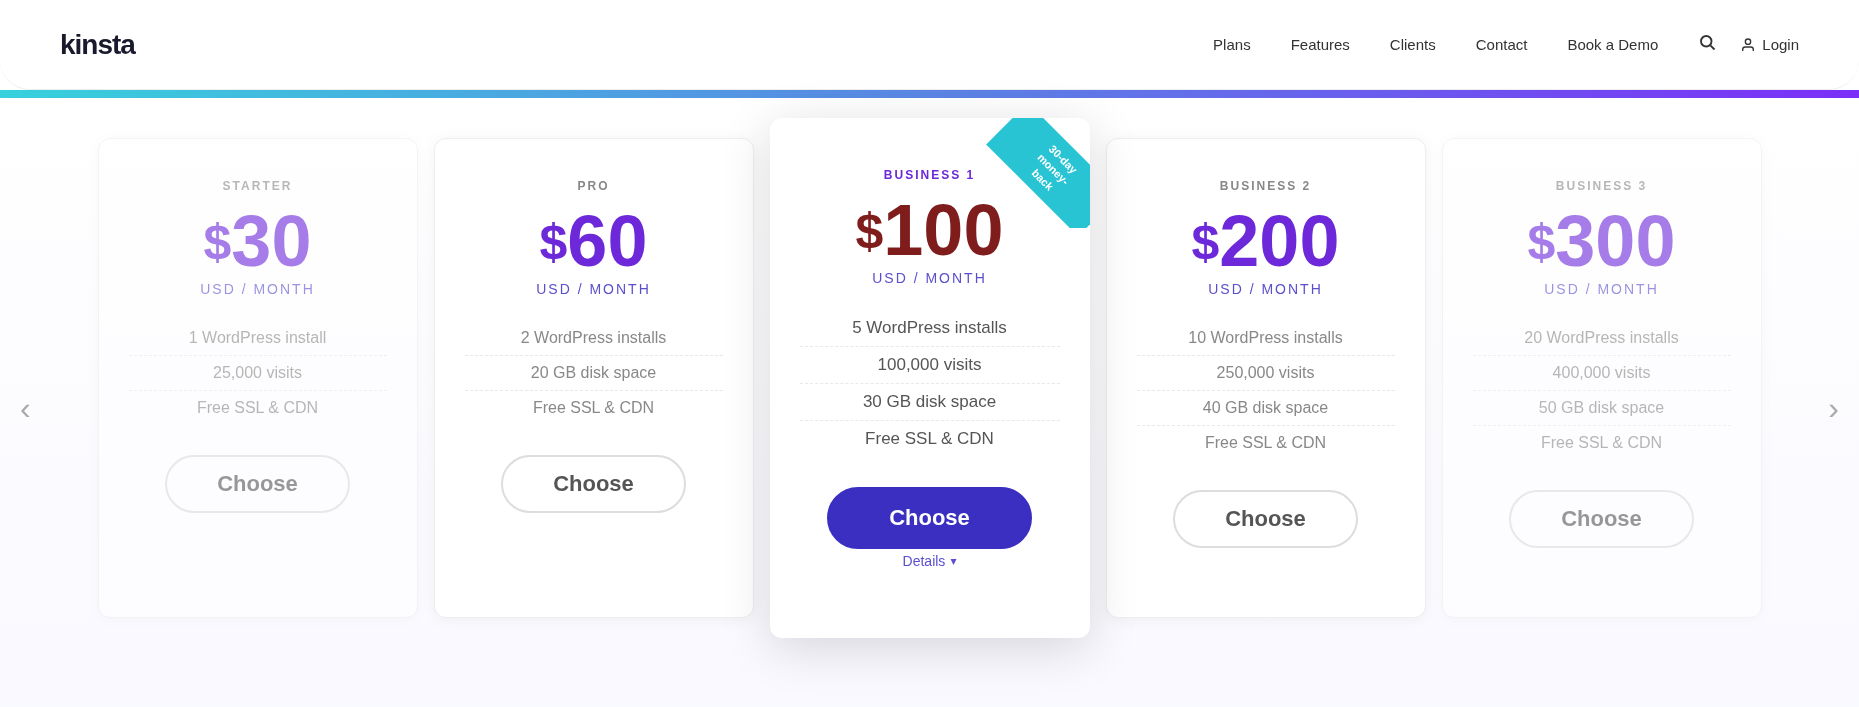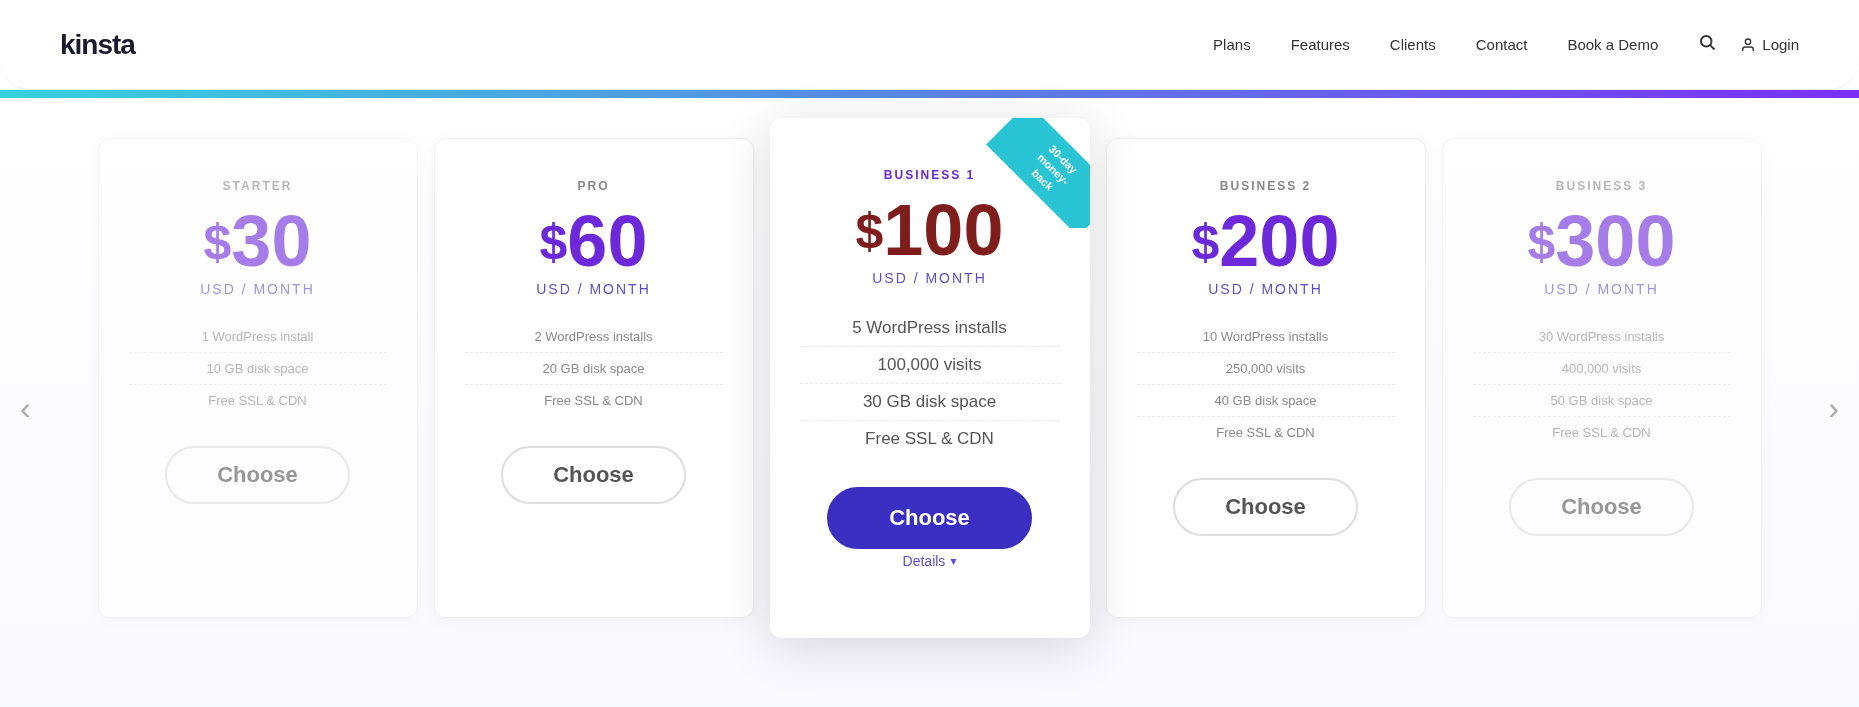--- a/index.html
+++ b/index.html
@@ -164,21 +164,21 @@
       color: #5b4fcf;
       margin-bottom: 24px;
       text-transform: uppercase;
     }
 
     .features-list {
       list-style: none;
       margin-bottom: 30px;
     }
     .features-list li {
-      font-size: 13px;
+      font-size: 16px;
       color: #888;
       padding: 8px 0;
       border-bottom: 1px dashed #e8e8e8;
     }
     .features-list li:last-child { border-bottom: none; }
 
     .featured .features-list li {
       color: #555;
       font-size: 17px;
     }
@@ -277,21 +277,21 @@
     <button class="nav-arrow nav-arrow-left">‹</button>
 
     <div class="pricing-card faded">
       <div class="plan-name">STARTER</div>
       <div class="price">
         <span class="dollar">$</span><span>30</span>
       </div>
       <div class="price-unit">USD / MONTH</div>
       <ul class="features-list">
         <li>1 WordPress install</li>
-        <li>10 GB disk space</li>
+        <li>25,000 visits</li>
         <li>Free SSL &amp; CDN</li>
       </ul>
       <button class="choose-btn">Choose</button>
     </div>
 
     <div class="pricing-card">
       <div class="plan-name">PRO</div>
       <div class="price">
         <span class="dollar">$</span><span>60</span>
       </div>
@@ -342,21 +342,21 @@
       <button class="choose-btn">Choose</button>
     </div>
 
     <div class="pricing-card faded">
       <div class="plan-name">BUSINESS 3</div>
       <div class="price">
         <span class="dollar">$</span><span>300</span>
       </div>
       <div class="price-unit">USD / MONTH</div>
       <ul class="features-list">
-        <li>30 WordPress installs</li>
+        <li>20 WordPress installs</li>
         <li>400,000 visits</li>
         <li>50 GB disk space</li>
         <li>Free SSL &amp; CDN</li>
       </ul>
       <button class="choose-btn">Choose</button>
     </div>
 
     <button class="nav-arrow nav-arrow-right">›</button>
   </div>
 

